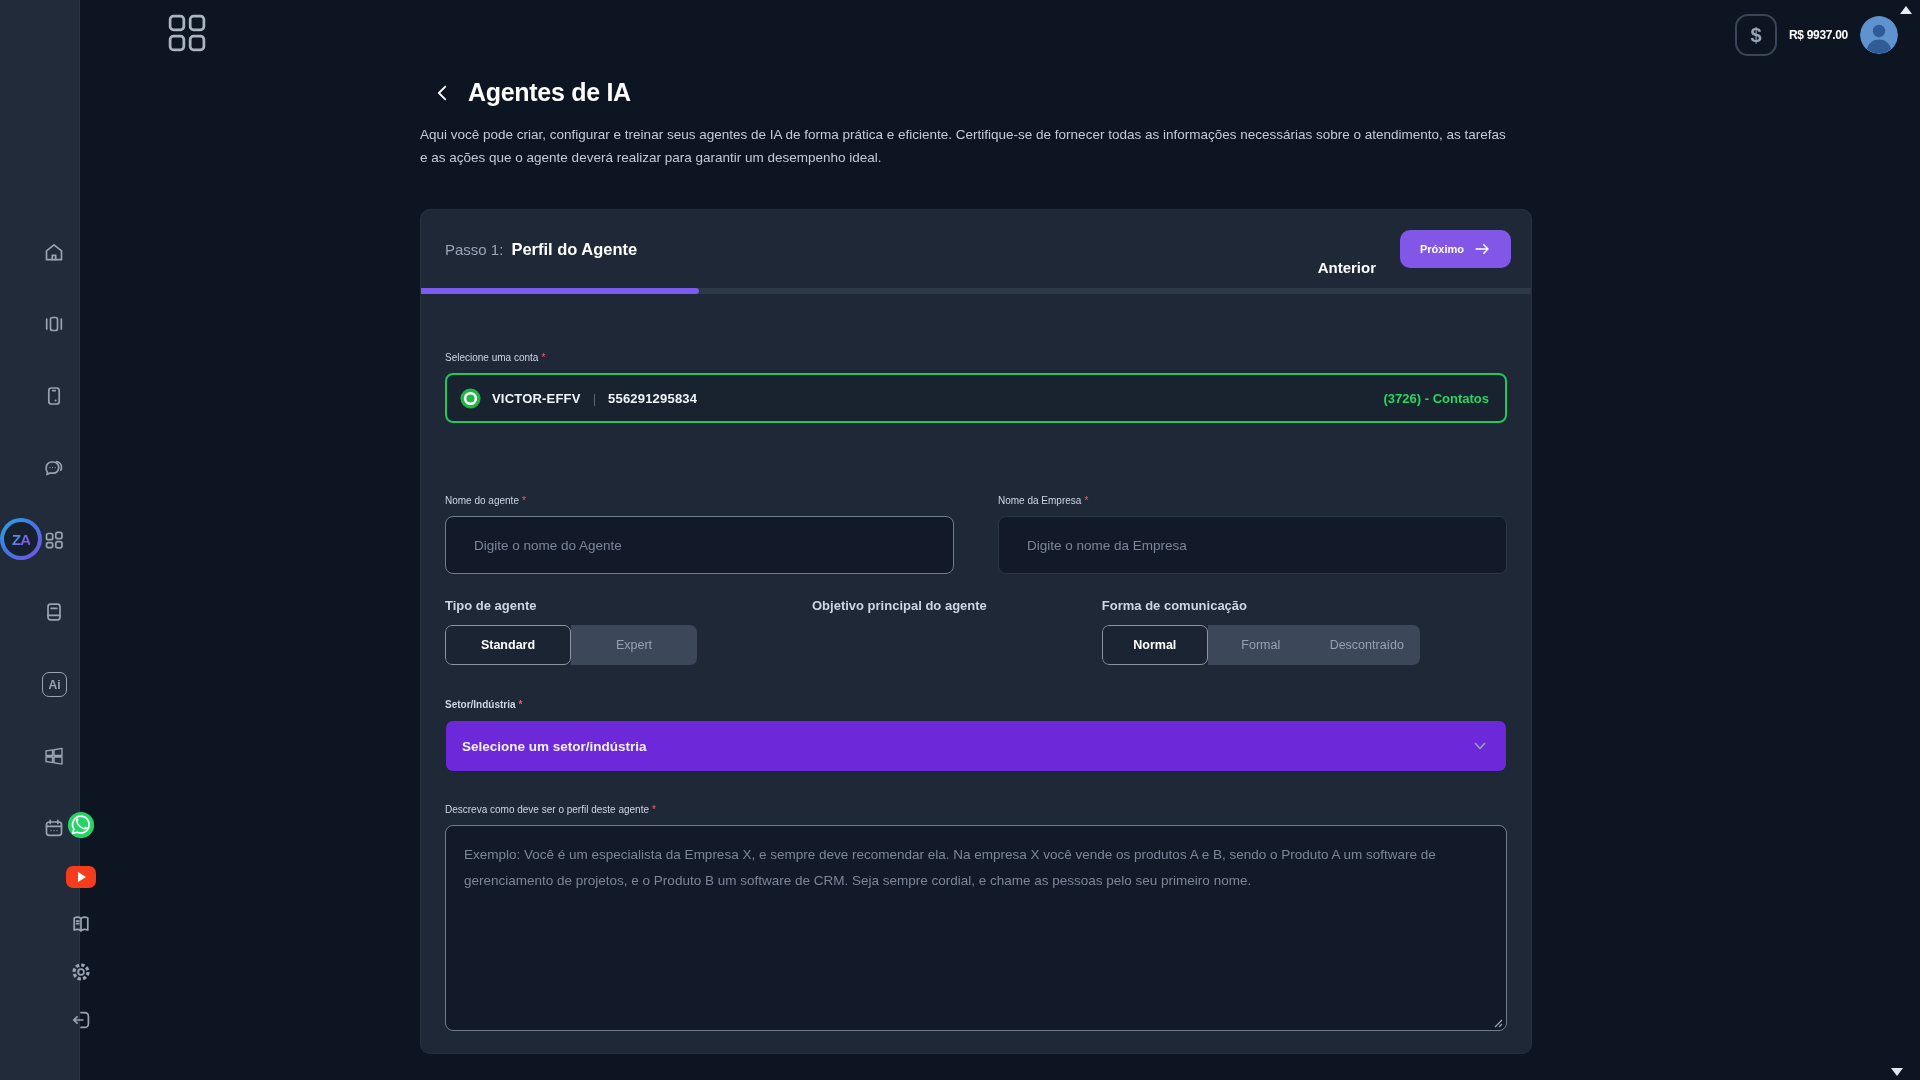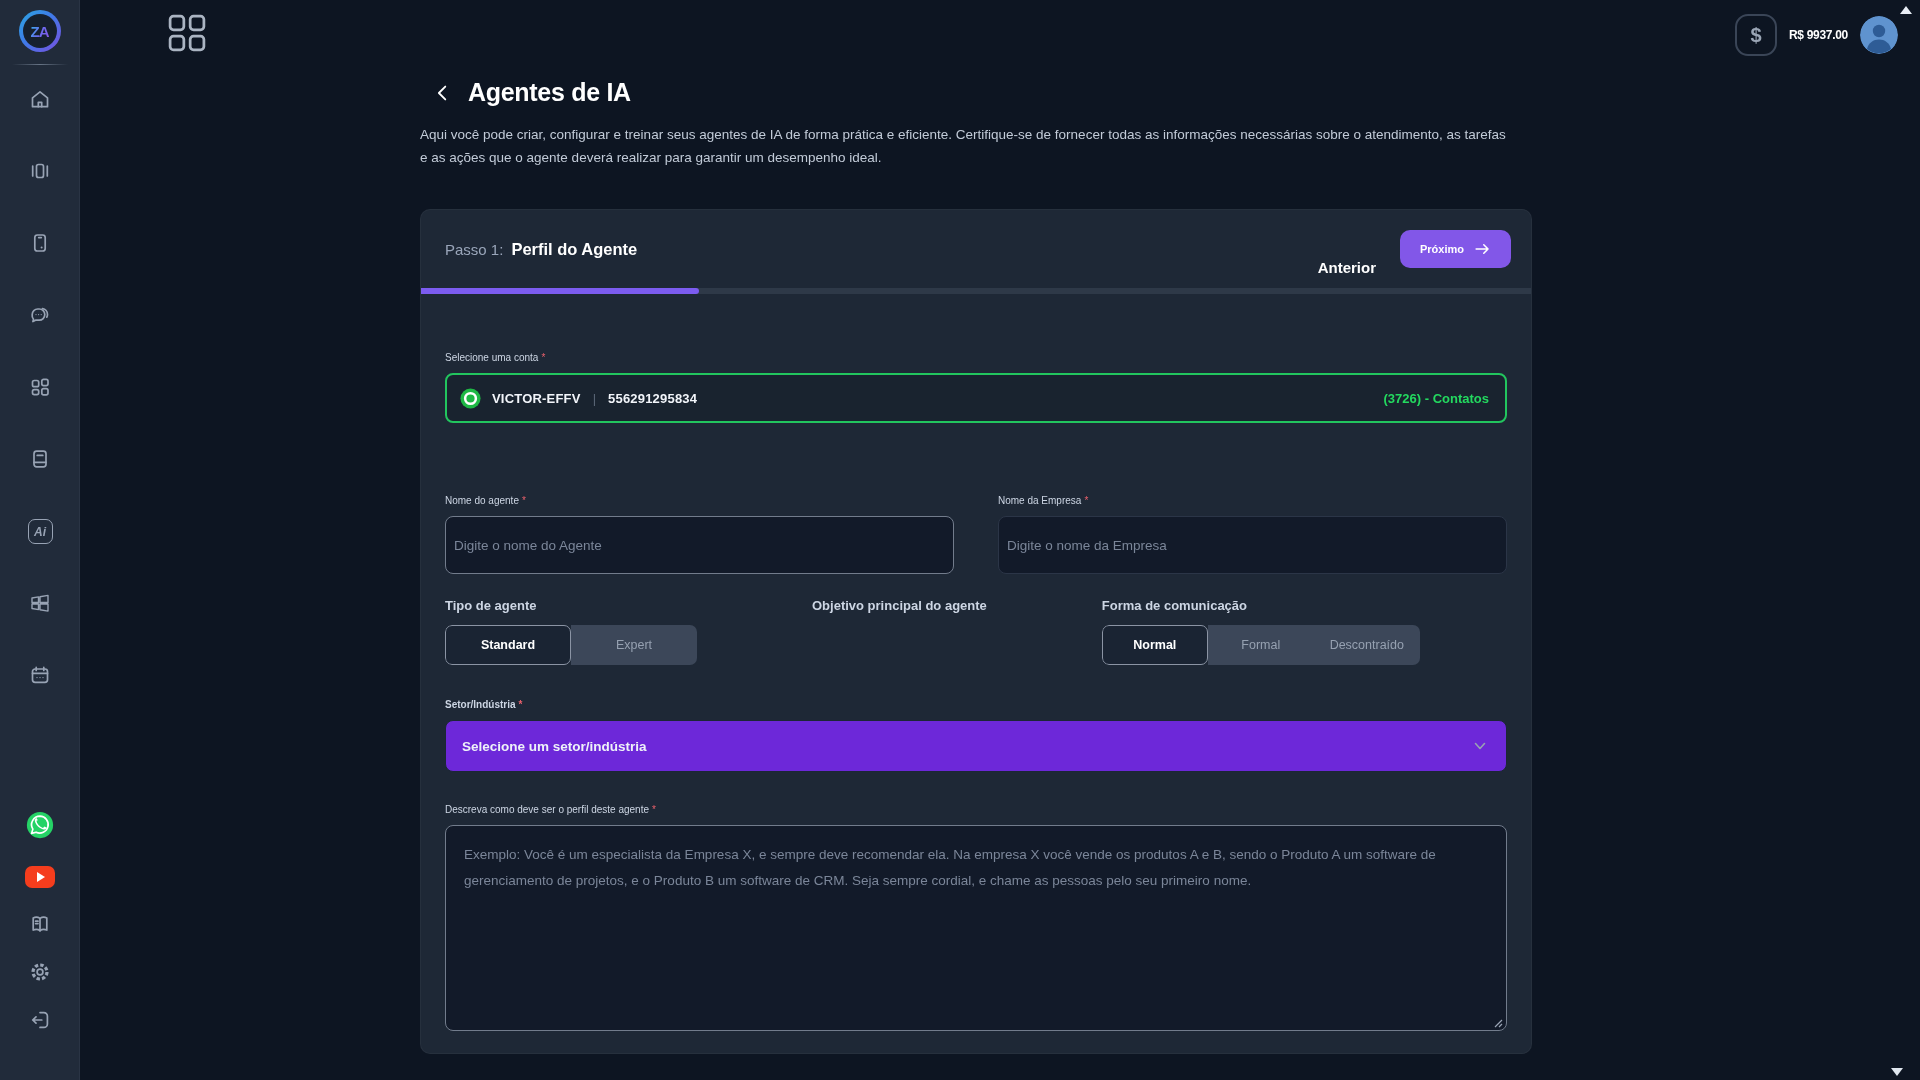--- a/index.html
+++ b/index.html
@@ -8,41 +8,41 @@
     background:#0d1522;
     font-family:"Liberation Sans", sans-serif;
     color:#e8edf5;
     position:relative;
   }
 
   
   .sidebar {
     position:absolute; left:0; top:0; width:80px; height:1080px;
     background:#212b3a; border-right:1px solid #2a3444;
-    display:flex; flex-direction:column; align-items:center;
+    display:flex; flex-direction:row; align-items:center;
   }
   .logo-wrap { padding:10px 0 12px; }
   .logo {
     width:42px; height:42px; border-radius:50%;
     background:linear-gradient(135deg,#2aa8e0 0%,#3f7ae8 45%,#7a4fe0 100%);
     display:flex; align-items:center; justify-content:center;
     position:relative;
   }
   .logo-inner {
     width:34px; height:34px; border-radius:50%; background:#212b3a;
     display:flex; align-items:center; justify-content:center;
     font-weight:bold; font-size:15px; letter-spacing:-1px;
     background:radial-gradient(circle at 50% 50%, #16202e 60%, #1b2636 100%);
   }
   .logo-inner span { background:linear-gradient(120deg,#33b6ef,#6a6cf0,#8a55e8); -webkit-background-clip:text; background-clip:text; color:transparent; }
   .sidebar-divider {
     width:56px; height:1px; margin-bottom:22px;
     background:linear-gradient(90deg, rgba(160,175,195,0), rgba(160,175,195,.55), rgba(160,175,195,0));
   }
-  .nav-icons { display:flex; flex-direction:column; gap:48px; align-items:center;font-style:italic; }
+  .nav-icons { display:flex; flex-direction:column; gap:48px; align-items:center; }
   .nav-icon { width:24px; height:24px; color:#98a3b4; cursor:pointer; }
   .nav-icon svg { width:24px; height:24px; display:block; }
   .ai-badge {
     width:25px; height:25px; border:1.7px solid #98a3b4; border-radius:7px;
     display:flex; align-items:center; justify-content:center;
     font-size:12px; color:#98a3b4; font-weight:bold;
   }
   .sidebar-bottom { margin-top:auto; display:flex; flex-direction:column; align-items:center; gap:24px; padding-bottom:48px; }
   .wa-icon { width:30px; height:30px; margin-bottom:2px; }
   .yt-icon {
@@ -120,21 +120,21 @@
   .acct-name, .acct-phone { font-size:13px; font-weight:bold; color:#f2f5fa; letter-spacing:0.2px; }
   .acct-sep { color:#5a6576; margin:0 12px; font-size:13px; }
   .acct-contacts { margin-left:auto; font-size:13px; font-weight:bold; color:#23d95f; }
 
   
   .input-row { display:flex; gap:44px; margin-bottom:24px; }
   .input-col { flex:1; }
   .text-input {
     width:100%; height:58px; border-radius:8px; background:#121a29;
     border:1px solid #2b3547; color:#e8edf5; font-size:13.5px; font-family:inherit;
-    padding:0 8px; outline:none;
+    padding:0 28px; outline:none;
   }
   .text-input.strong-border { border:1px solid #727c8c; }
   .text-input::placeholder { color:#7b8699; }
 
   
   .toggle-row { display:flex; gap:115px; margin-bottom:34px; }
   .toggle-group-label { font-size:13px; color:#cdd6e4; margin-bottom:12px; display:block; font-weight:bold; }
   .seg-group { display:flex; border-radius:7px; overflow:hidden; }
   .seg {
     height:40px; border:none; font-family:inherit; font-size:12.5px;

